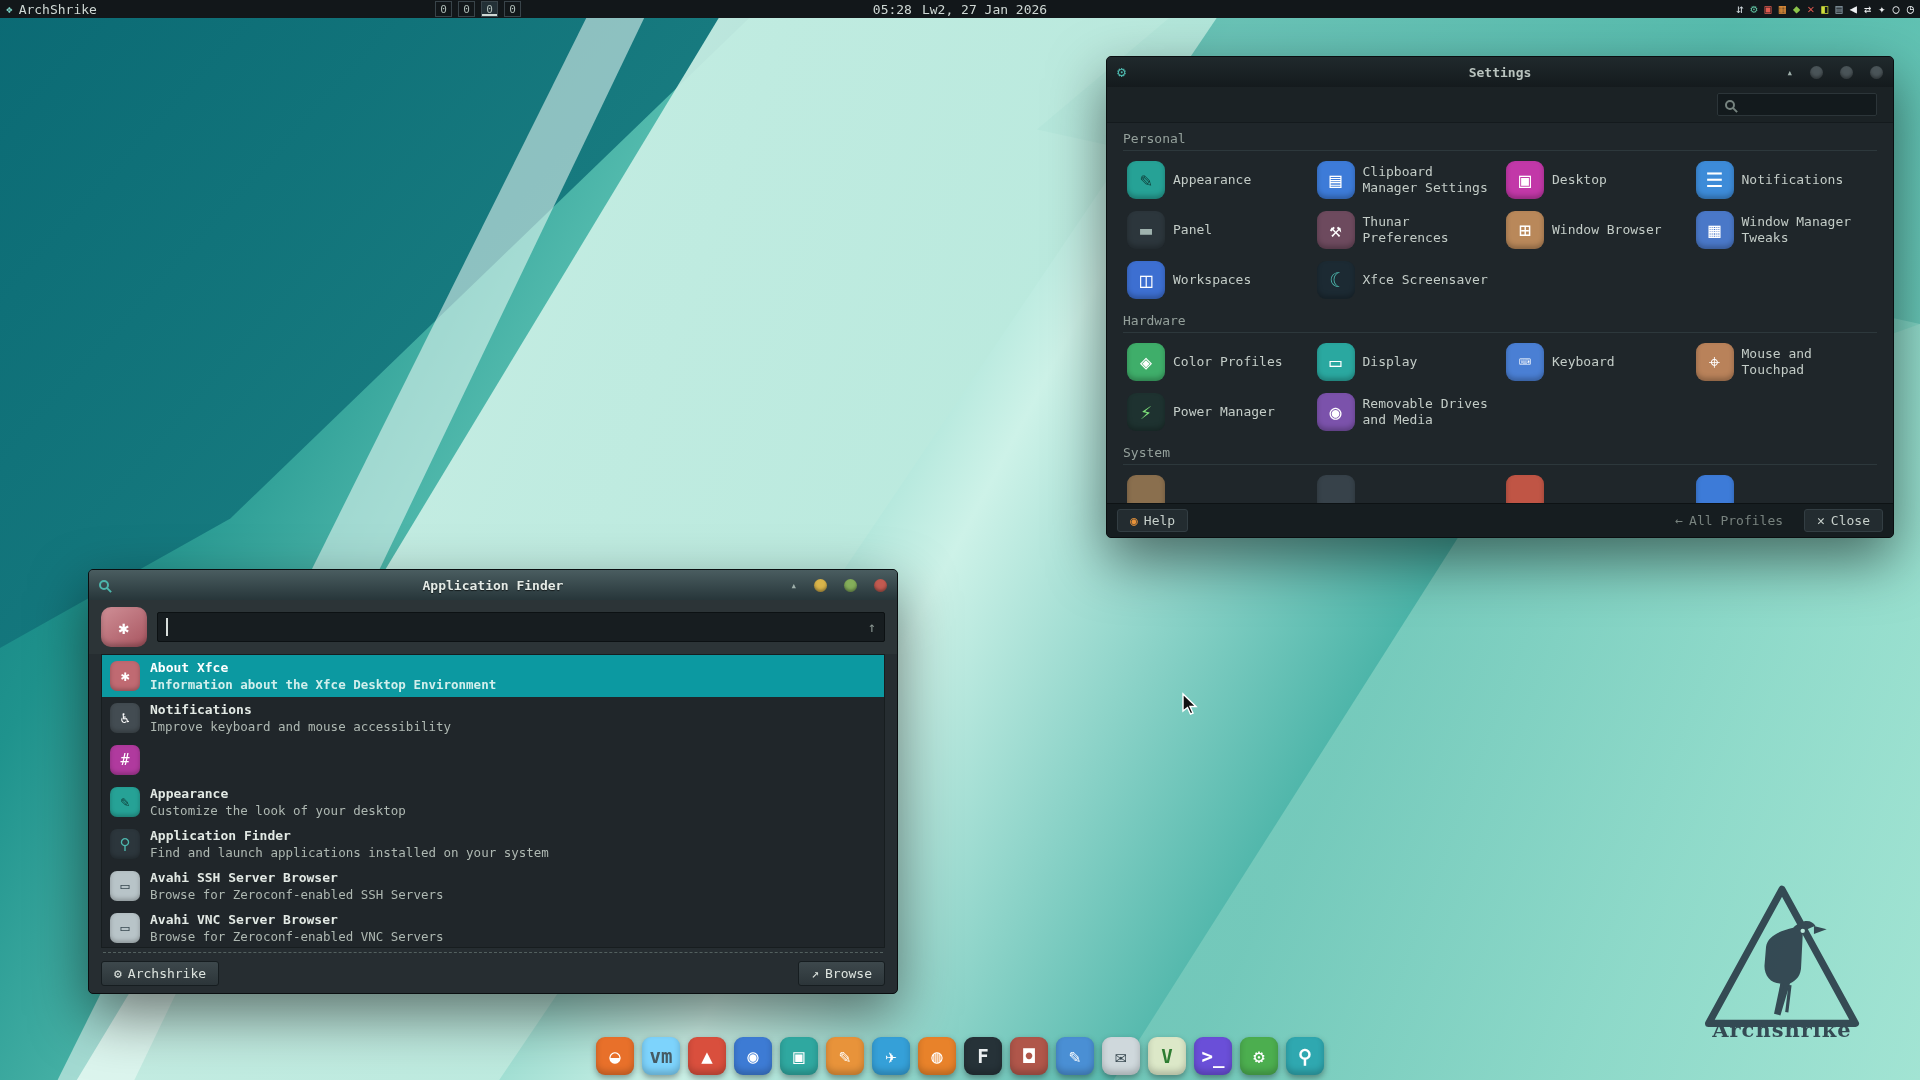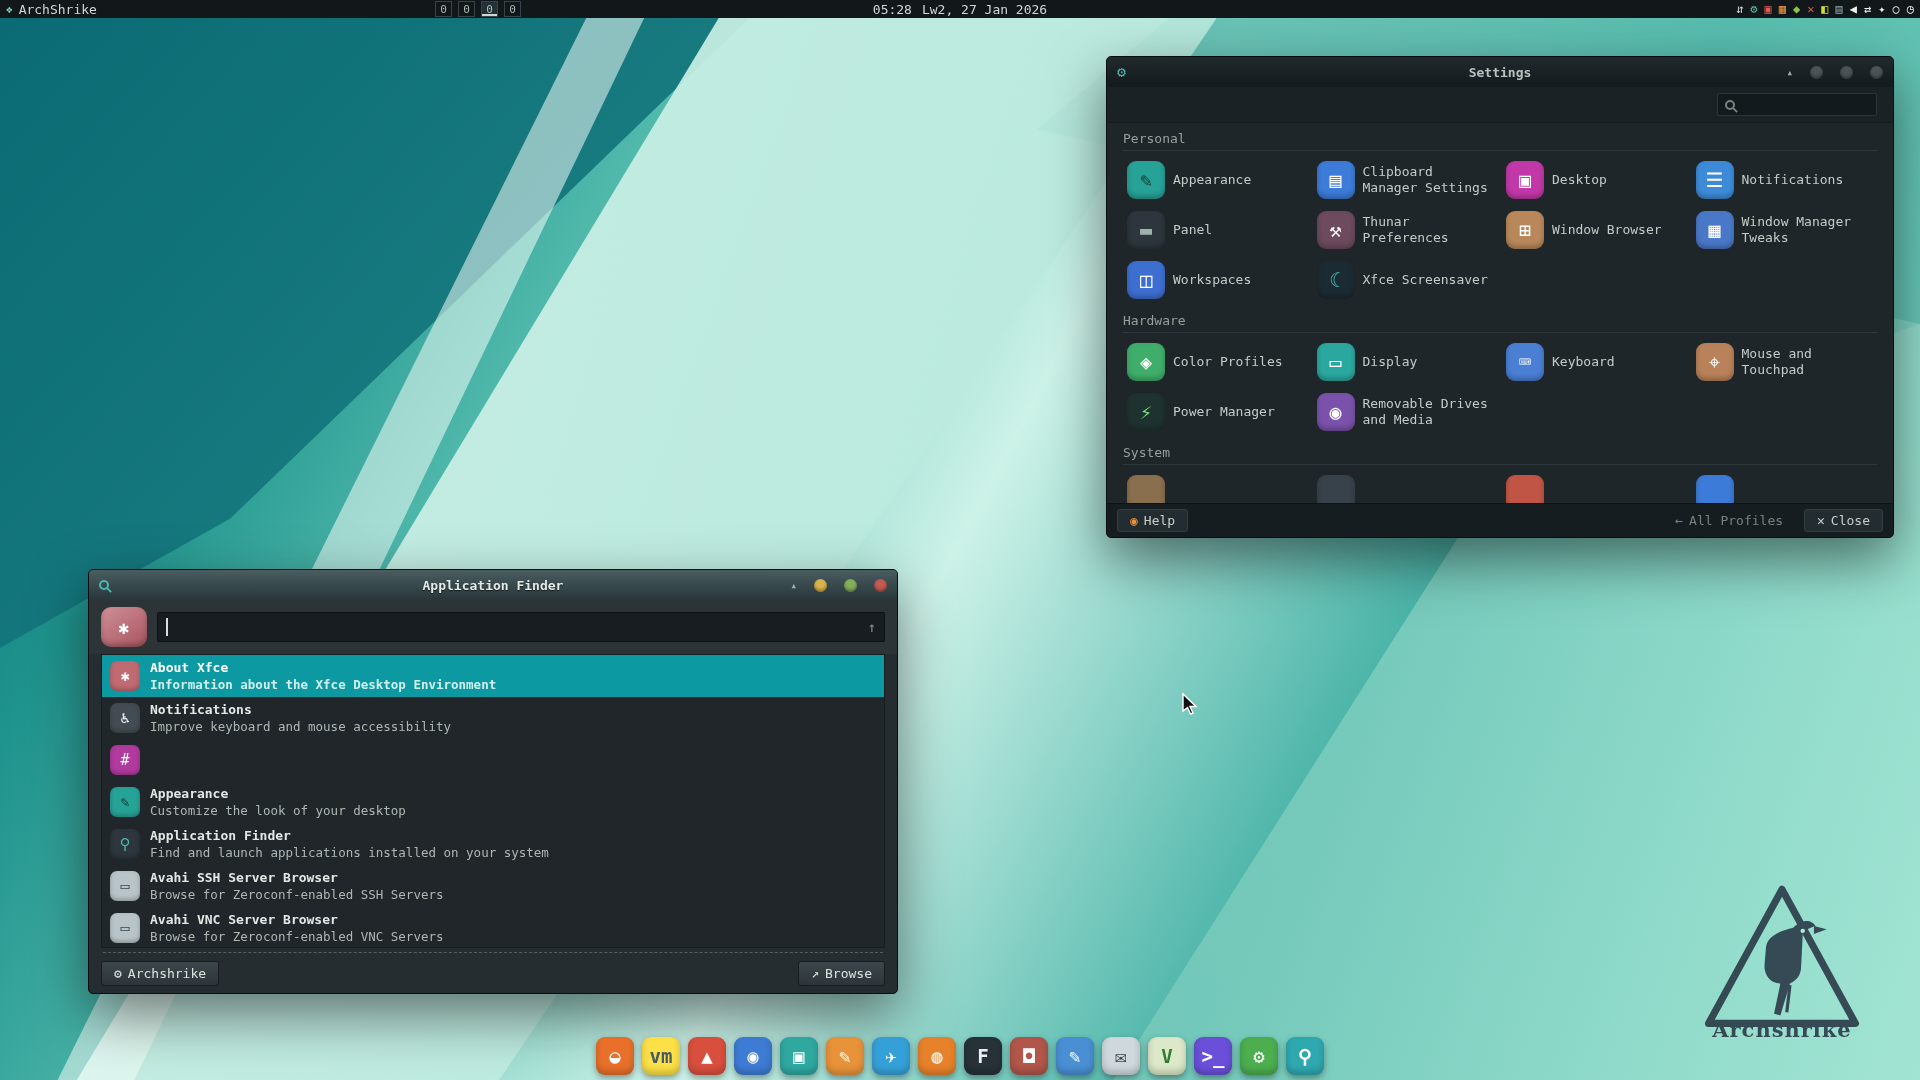--- a/index.html
+++ b/index.html
@@ -372,21 +372,21 @@
     <button class="fbtn">
       <span>↗</span>
       <span>Browse</span>
     </button>
   </footer>
 </section>
 
 <nav class="dock">
 
 <span class="dock-icon" style="background: rgb(232, 112, 42); color: rgb(255, 255, 255);">◒</span>
-    <span class="dock-icon" style="background: #fde047; color: rgb(69, 90, 100);">vm</span>
+    <span class="dock-icon" style="background: #7dd3fc; color: rgb(69, 90, 100);">vm</span>
     <span class="dock-icon" style="background: rgb(217, 79, 61); color: rgb(255, 255, 255);">▲</span>
     <span class="dock-icon" style="background: rgb(61, 123, 212); color: rgb(255, 255, 255);">◉</span>
     <span class="dock-icon" style="background: rgb(47, 168, 160); color: rgb(255, 255, 255);">▣</span>
     <span class="dock-icon" style="background: rgb(232, 147, 58); color: rgb(255, 255, 255);">✎</span>
     <span class="dock-icon" style="background: rgb(53, 160, 216); color: rgb(255, 255, 255);">✈</span>
     <span class="dock-icon" style="background: rgb(232, 130, 42); color: rgb(255, 255, 255);">◍</span>
     <span class="dock-icon" style="background: rgb(38, 50, 56); color: rgb(236, 239, 241);">F</span>
     <span class="dock-icon" style="background: rgb(176, 86, 74); color: rgb(255, 255, 255);">◘</span>
     <span class="dock-icon" style="background: rgb(74, 143, 212); color: rgb(255, 255, 255);">✎</span>
     <span class="dock-icon" style="background: rgb(207, 216, 220); color: rgb(55, 71, 79);">✉</span>

